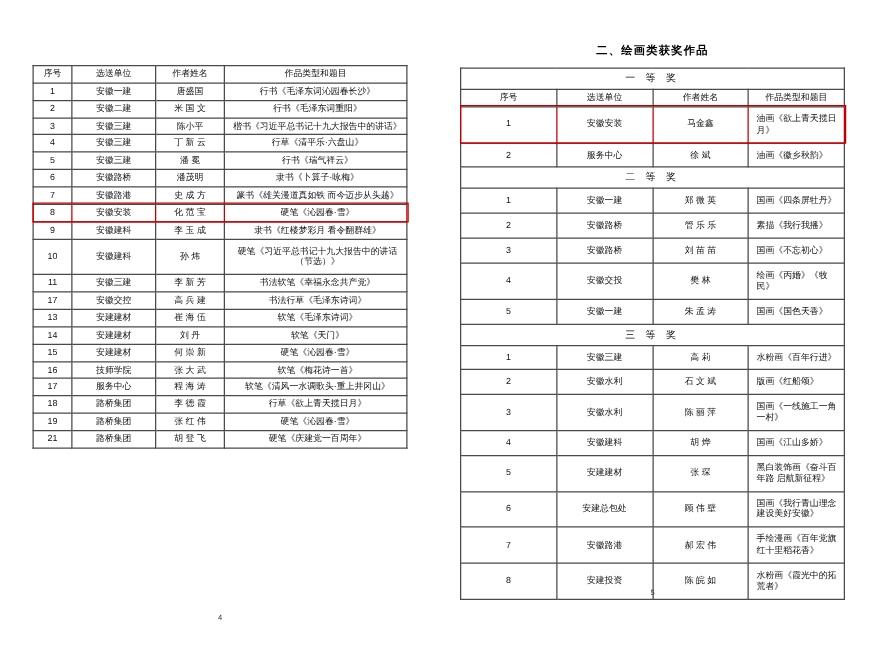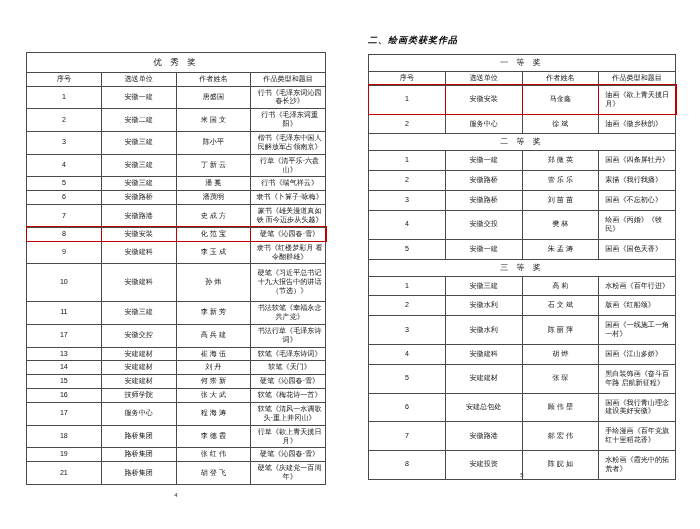--- a/index.html
+++ b/index.html
@@ -63,24 +63,24 @@
   .work { text-align: center; padding-left: 5px; }
   .r-idx { width: 28px; }
   .r-unit { width: 66px; }
   .r-author { width: 54px; }
   .r-work { text-align: left; padding-left: 6px; }
   .section-title {
     position: absolute;
     left: 368px;
     top: 34px;
     width: 308px;
+    text-align: center;
     font-size: 9px;
     font-weight: bold;
     letter-spacing: 1px;
-    font-style: italic;
   }
   .hl td {
     border-color: #c00000;
   }
   .hl {
     outline: 1.2px solid #c00000;
   }
   .page-num-left {
     position: absolute;
     left: 26px;
@@ -103,23 +103,20 @@
 </style>
 </head>
 <body>
 
 <div class="page">
 
   <div class="col-left">
     <table>
       <tbody>
         <tr>
-          <td class="title-cell" colspan="4">优 秀 奖</td>
-        </tr>
-        <tr>
           <td class="idx">序号</td>
           <td class="unit">选送单位</td>
           <td class="author">作者姓名</td>
           <td>作品类型和题目</td>
         </tr>
         <tr>
           <td class="idx">1</td>
           <td class="unit">安徽一建</td>
           <td class="author">唐盛国</td>
           <td class="work">行书《毛泽东词沁园春长沙》</td>
@@ -127,21 +124,21 @@
         <tr>
           <td class="idx">2</td>
           <td class="unit">安徽二建</td>
           <td class="author">米 国 文</td>
           <td class="work">行书《毛泽东词重阳》</td>
         </tr>
         <tr>
           <td class="idx">3</td>
           <td class="unit">安徽三建</td>
           <td class="author">陈小平</td>
-          <td class="work">楷书《毛泽东中国人民解放军占领南京》</td>
+          <td class="work">楷书《习近平总书记十九大报告中的讲话》</td>
         </tr>
         <tr>
           <td class="idx">4</td>
           <td class="unit">安徽三建</td>
           <td class="author">丁 新 云</td>
           <td class="work">行草《清平乐·六盘山》</td>
         </tr>
         <tr>
           <td class="idx">5</td>
           <td class="unit">安徽三建</td>

